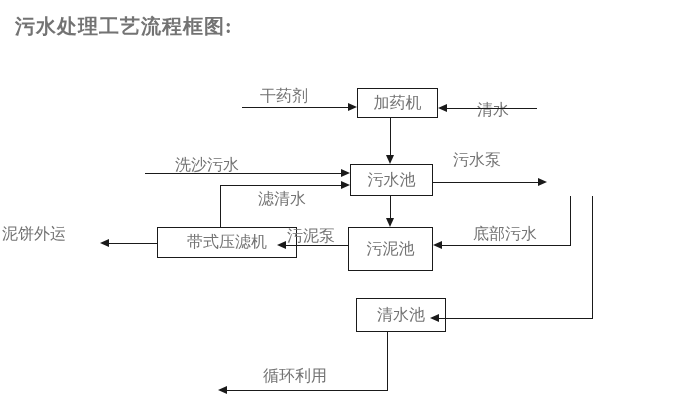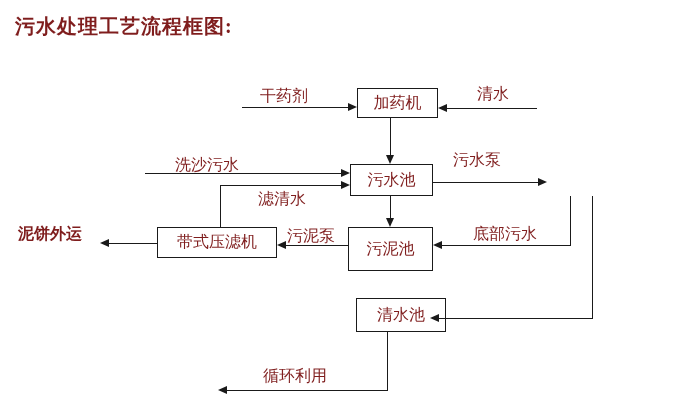--- a/index.html
+++ b/index.html
@@ -6,21 +6,21 @@
     margin: 0;
     padding: 0;
     background: #ffffff;
   }
   #canvas {
     position: relative;
     width: 700px;
     height: 420px;
     background: #ffffff;
     font-family: "Liberation Serif", "DejaVu Serif", serif;
-    color: #7f1d1d;
+    color: #737373;
     overflow: hidden;
   }
   .title {
     position: absolute;
     font-size: 20px;
     font-weight: bold;
     letter-spacing: 1px;
     white-space: nowrap;
   }
   .node {
@@ -80,32 +80,32 @@
 
 <div id="canvas">
 
   <div class="title" style="left:15px; top:13px;">污水处理工艺流程框图:</div>
 
   <div class="node" style="left:350px; top:164px; width:83px; height:32px;">污水池</div>
 
   <div class="node" style="left:357px; top:88px; width:81px; height:30px;">加药机</div>
 
 
-  <div class="node" style="left:157px; top:227px; width:120px; height:31px;">带式压滤机</div>
+  <div class="node" style="left:157px; top:227px; width:140px; height:31px;">带式压滤机</div>
 
   <div class="node" style="left:348px; top:227px; width:85px; height:44px;">污泥池</div>
 
   <div class="node" style="left:356px; top:298px; width:90px; height:34px;">清水池</div>
 
   <div class="lbl" style="left:260px; top:88px;">干药剂</div>
-  <div class="lbl" style="left:477px; top:86px;">清水</div>
+  <div class="lbl" style="left:477px; top:102px;">清水</div>
   <div class="lbl" style="left:175px; top:157px;">洗沙污水</div>
   <div class="lbl" style="left:258px; top:191px;">滤清水</div>
   <div class="lbl" style="left:453px; top:152px;">污水泵</div>
-  <div class="lbl" style="left:18px; top:226px;font-weight:bold;">泥饼外运</div>
+  <div class="lbl" style="left:2px; top:226px;">泥饼外运</div>
   <div class="lbl" style="left:287px; top:228px;">污泥泵</div>
   <div class="lbl" style="left:473px; top:226px;font-family:Liberation Serif, serif;">底部污水</div>
   <div class="lbl" style="left:263px; top:368px;">循环利用</div>
 
   <div class="hline" style="left:242px; top:107px; width:106px;"></div>
   <div class="ar" style="left:348px; top:103px;"></div>
 
   <div class="hline" style="left:447px; top:108px; width:90px;"></div>
   <div class="al" style="left:438px; top:104px;"></div>
 

